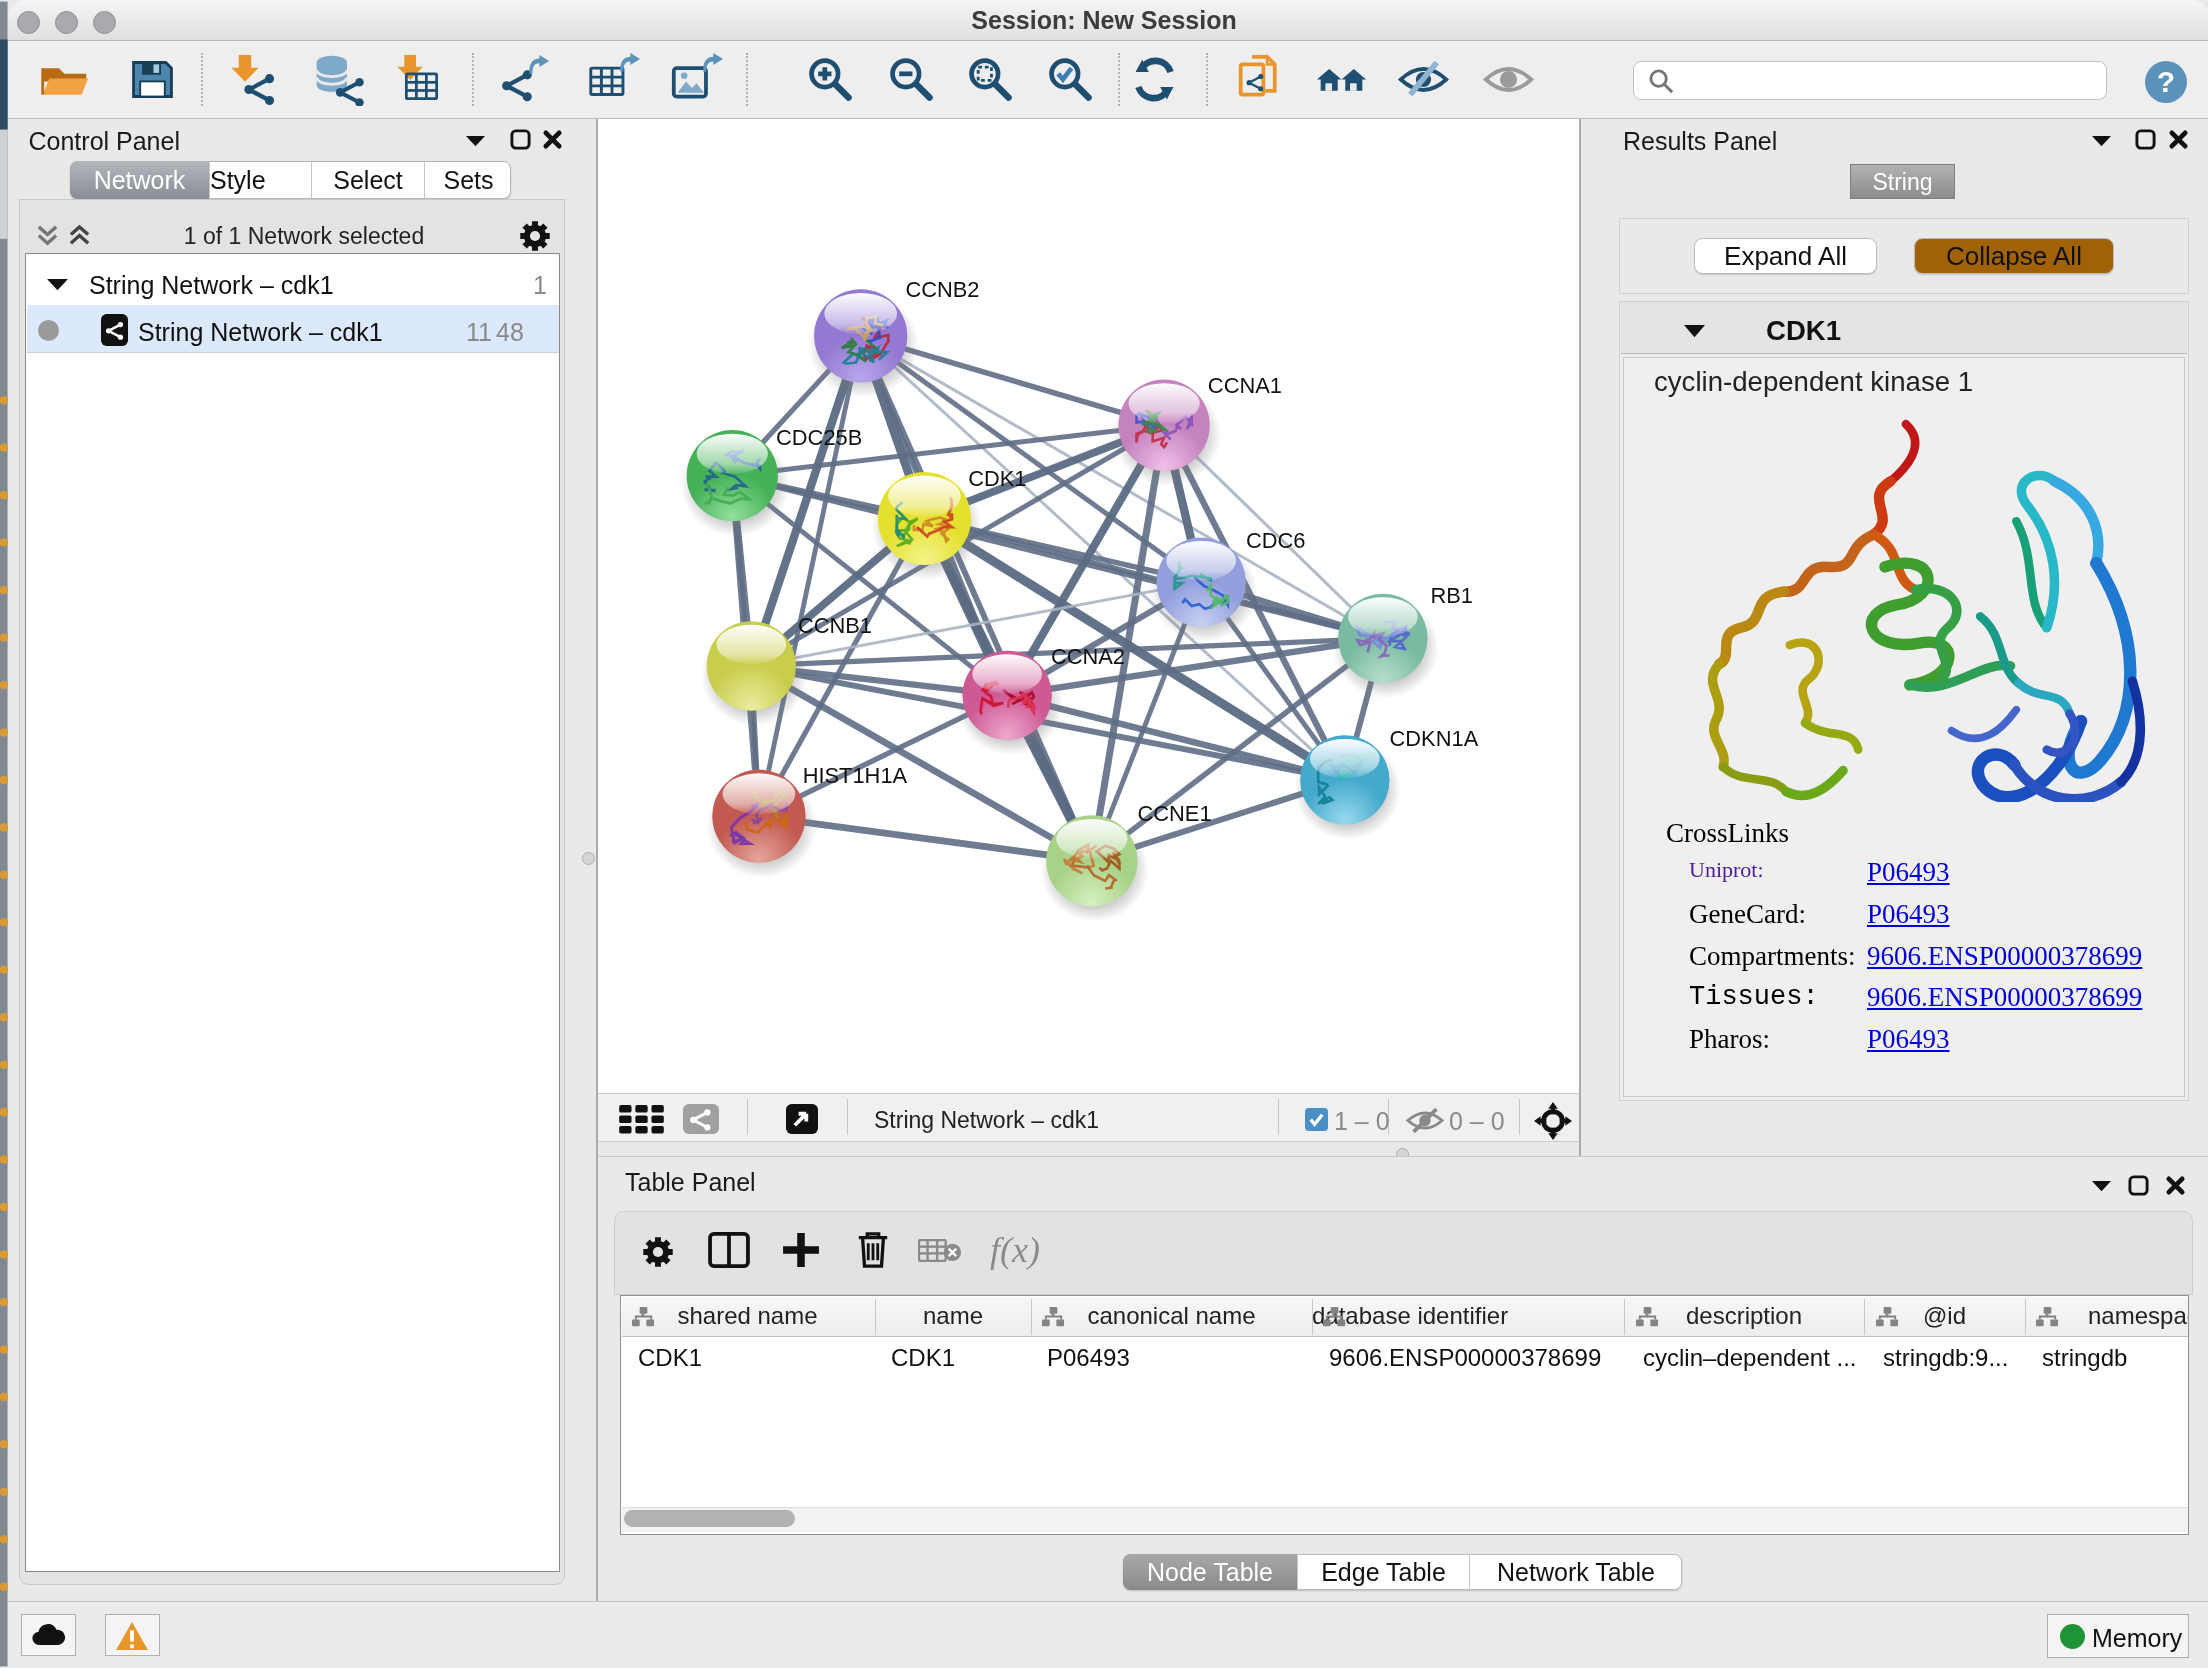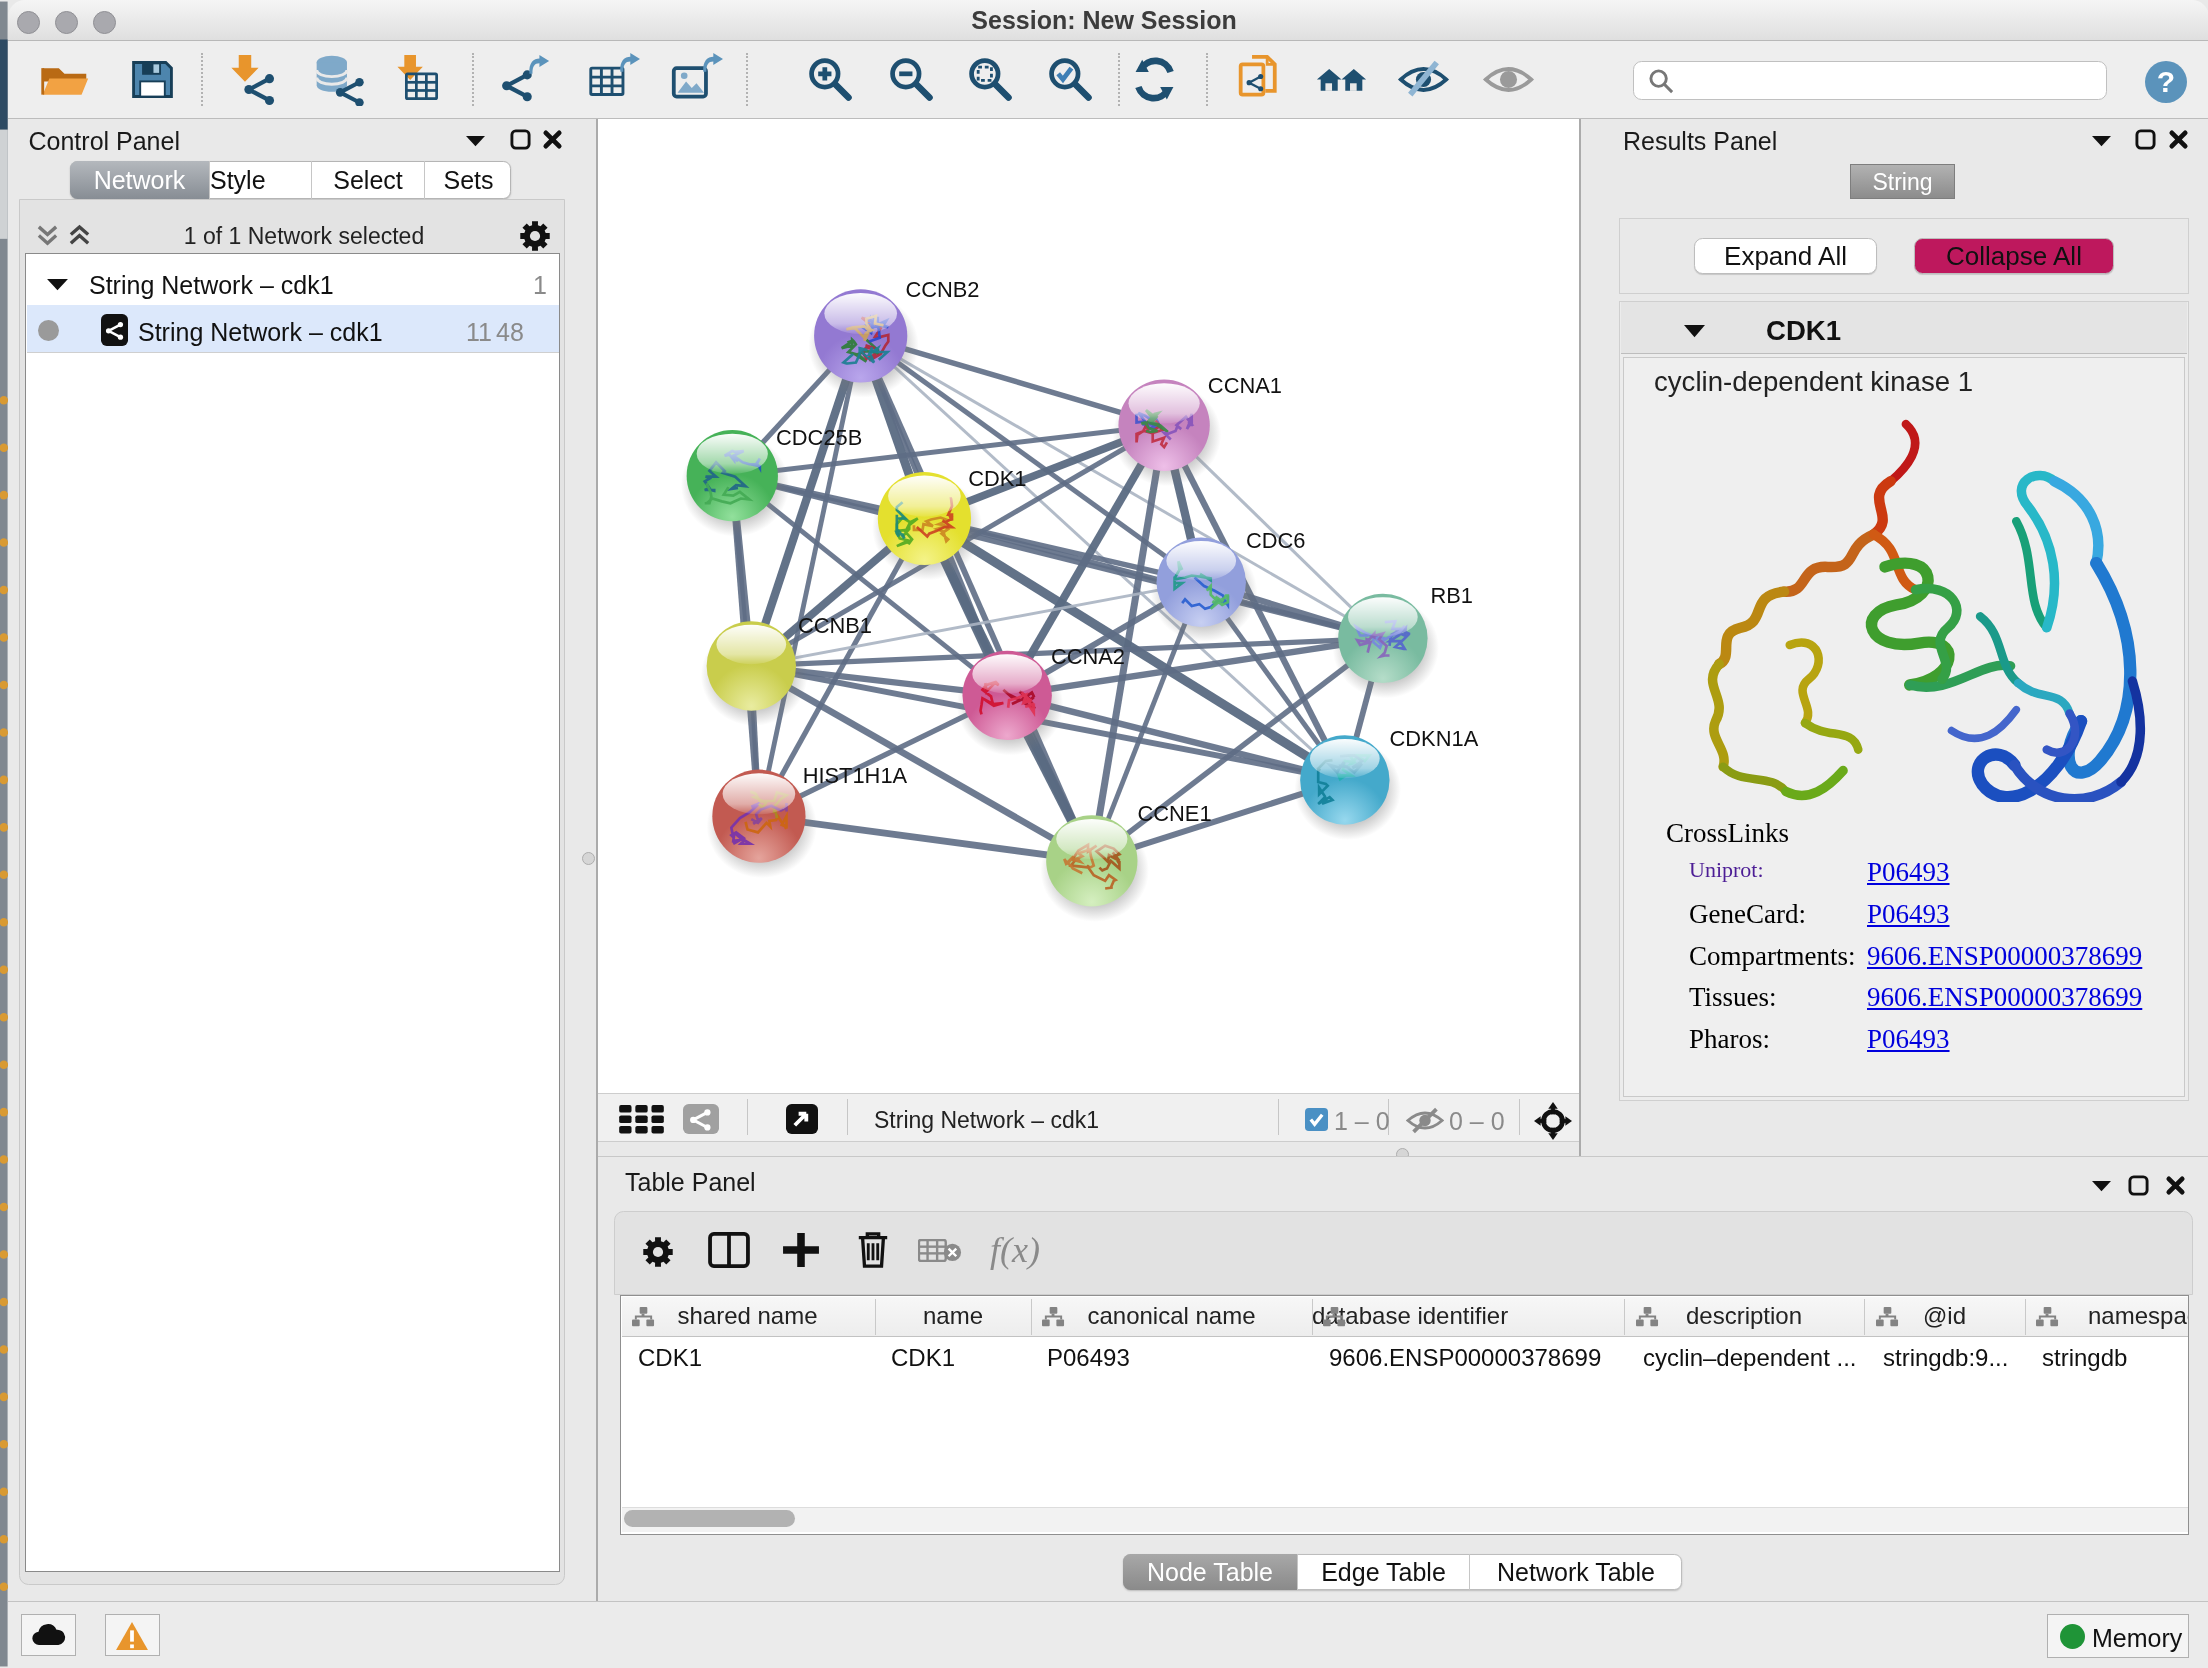--- a/index.html
+++ b/index.html
@@ -556,21 +556,21 @@
   </svg>
 <svg style="position:absolute;left:2135px;top:129px" width="21" height="21" viewBox="0 0 22 22">
     <rect x="2" y="2" width="18" height="18" rx="4" fill="none" stroke="#111" stroke-width="3"></rect>
   </svg>
 <svg style="position:absolute;left:2168px;top:129px" width="21" height="21" viewBox="0 0 22 22">
     <path d="M4,4 L18,18 M18,4 L4,18" stroke="#111" stroke-width="5" stroke-linecap="round"></path>
   </svg>
 <div class="abs" style="left:1850px;top:164px;width:105px;height:35px;background:linear-gradient(#b2b2b2,#8c8c8c);border:1px solid #7e7e7e;border-radius:0;color:#fff;font-size:23px;text-align:center;line-height:34px">String</div>
 <div class="abs" style="left:1619px;top:218px;width:570px;height:76px;background:#e9e9e9;border:1.9px groove #cfcfcf"></div>
 <div class="abs" style="left:1694px;top:238px;width:183px;height:36px;background:#fff;border:1px solid #bdbdbd;border-radius:8.6px;color:#111;font-size:26px;text-align:center;line-height:35px;box-shadow:0 1px 1px rgba(0,0,0,0.15)">Expand All</div>
-<div class="abs" style="left:1914px;top:238px;width:200px;height:36px;background:#be185d;border:1px solid #bdbdbd;border-radius:8.6px;color:#111;font-size:26px;text-align:center;line-height:35px;box-shadow:0 1px 1px rgba(0,0,0,0.15)">Collapse All</div>
+<div class="abs" style="left:1914px;top:238px;width:200px;height:36px;background:#a16207;border:1px solid #bdbdbd;border-radius:8.6px;color:#111;font-size:26px;text-align:center;line-height:35px;box-shadow:0 1px 1px rgba(0,0,0,0.15)">Collapse All</div>
 <div class="abs" style="left:1619px;top:301px;width:570px;height:800px;background:#ececec;border:1.9px groove #cfcfcf"></div>
 <div class="abs" style="left:1621px;top:302px;width:566px;height:52px;background:#e4e4e4;border-bottom:1px solid #bdbdbd"></div>
 <svg style="position:absolute;left:1683px;top:324px" width="23" height="14.3" viewBox="0 0 24 15">
     <path d="M1,1 h22 l-11,13 z" fill="#111"></path>
   </svg>
 <div class="abs" style="left:1766px;top:315px;font-size:27.6px;font-weight:bold;color:#111">CDK1</div>
 <div class="abs" style="left:1623px;top:357px;width:562px;height:740px;background:#efefef;border:1px solid #c9c9c9"></div>
 <div class="abs" style="left:1654px;top:366px;font-size:27.6px;color:#222">cyclin-dependent kinase 1</div>
 <svg width="514" height="395" viewBox="0 0 540 415" style="position:absolute;left:1666px;top:407px">
     <path d="M252,18 C276,40 250,66 236,78" fill="none" stroke="#c01818" stroke-width="9" stroke-linecap="round"></path>
@@ -598,21 +598,21 @@
     <path d="M300,340 C330,360 352,340 368,318" fill="none" stroke="#4466cc" stroke-width="8" stroke-linecap="round"></path>
     <path d="M424,322 C440,348 420,372 400,360" fill="none" stroke="#3355c4" stroke-width="9" stroke-linecap="round"></path>
   </svg>
 <div class="abs" style="left:1666px;top:818px;font-family:'Liberation Serif',serif;font-size:27px;font-weight:normal;color:#000">CrossLinks</div>
 <div class="abs" style="left:1689px;top:857px;font-family:Liberation Serif, serif;font-size:22px;color:#4c1d95">Uniprot:</div>
 <div class="abs" style="left:1867px;top:857px;font-family:'Liberation Serif',serif;font-size:27px;color:#0000dd;text-decoration:underline">P06493</div>
 <div class="abs" style="left:1689px;top:899px;font-family:'Liberation Serif',serif;font-size:27px;color:#000">GeneCard:</div>
 <div class="abs" style="left:1867px;top:899px;font-family:'Liberation Serif',serif;font-size:27px;color:#0000dd;text-decoration:underline">P06493</div>
 <div class="abs" style="left:1689px;top:941px;font-family:'Liberation Serif',serif;font-size:27px;color:#000">Compartments:</div>
 <div class="abs" style="left:1867px;top:941px;font-family:'Liberation Serif',serif;font-size:27px;color:#0000dd;text-decoration:underline">9606.ENSP00000378699</div>
-<div class="abs" style="left:1689px;top:982px;font-family:Liberation Serif, serif;font-size:27px;color:#000">Tissues:</div>
+<div class="abs" style="left:1689px;top:982px;font-family:Liberation Mono, monospace;font-size:27px;color:#000">Tissues:</div>
 <div class="abs" style="left:1867px;top:982px;font-family:'Liberation Serif',serif;font-size:27px;color:#0000dd;text-decoration:underline">9606.ENSP00000378699</div>
 <div class="abs" style="left:1689px;top:1024px;font-family:'Liberation Serif',serif;font-size:27px;color:#000">Pharos:</div>
 <div class="abs" style="left:1867px;top:1024px;font-family:'Liberation Serif',serif;font-size:27px;color:#0000dd;text-decoration:underline">P06493</div>
 <div class="abs" style="left:598px;top:1156px;width:1610px;height:445px;background:#e9e9e9;border-top:1px solid #c8c8c8"></div>
 <div class="abs panel-title" style="left:625px;top:1168px">Table Panel</div>
 <svg style="position:absolute;left:2090px;top:1179px" width="23" height="13.3" viewBox="0 0 24 14">
     <path d="M2,2 h20 l-10,11 z" fill="#111"></path>
   </svg>
 <svg style="position:absolute;left:2128px;top:1175px" width="21" height="21" viewBox="0 0 22 22">
     <rect x="2" y="2" width="18" height="18" rx="4" fill="none" stroke="#111" stroke-width="3"></rect>

